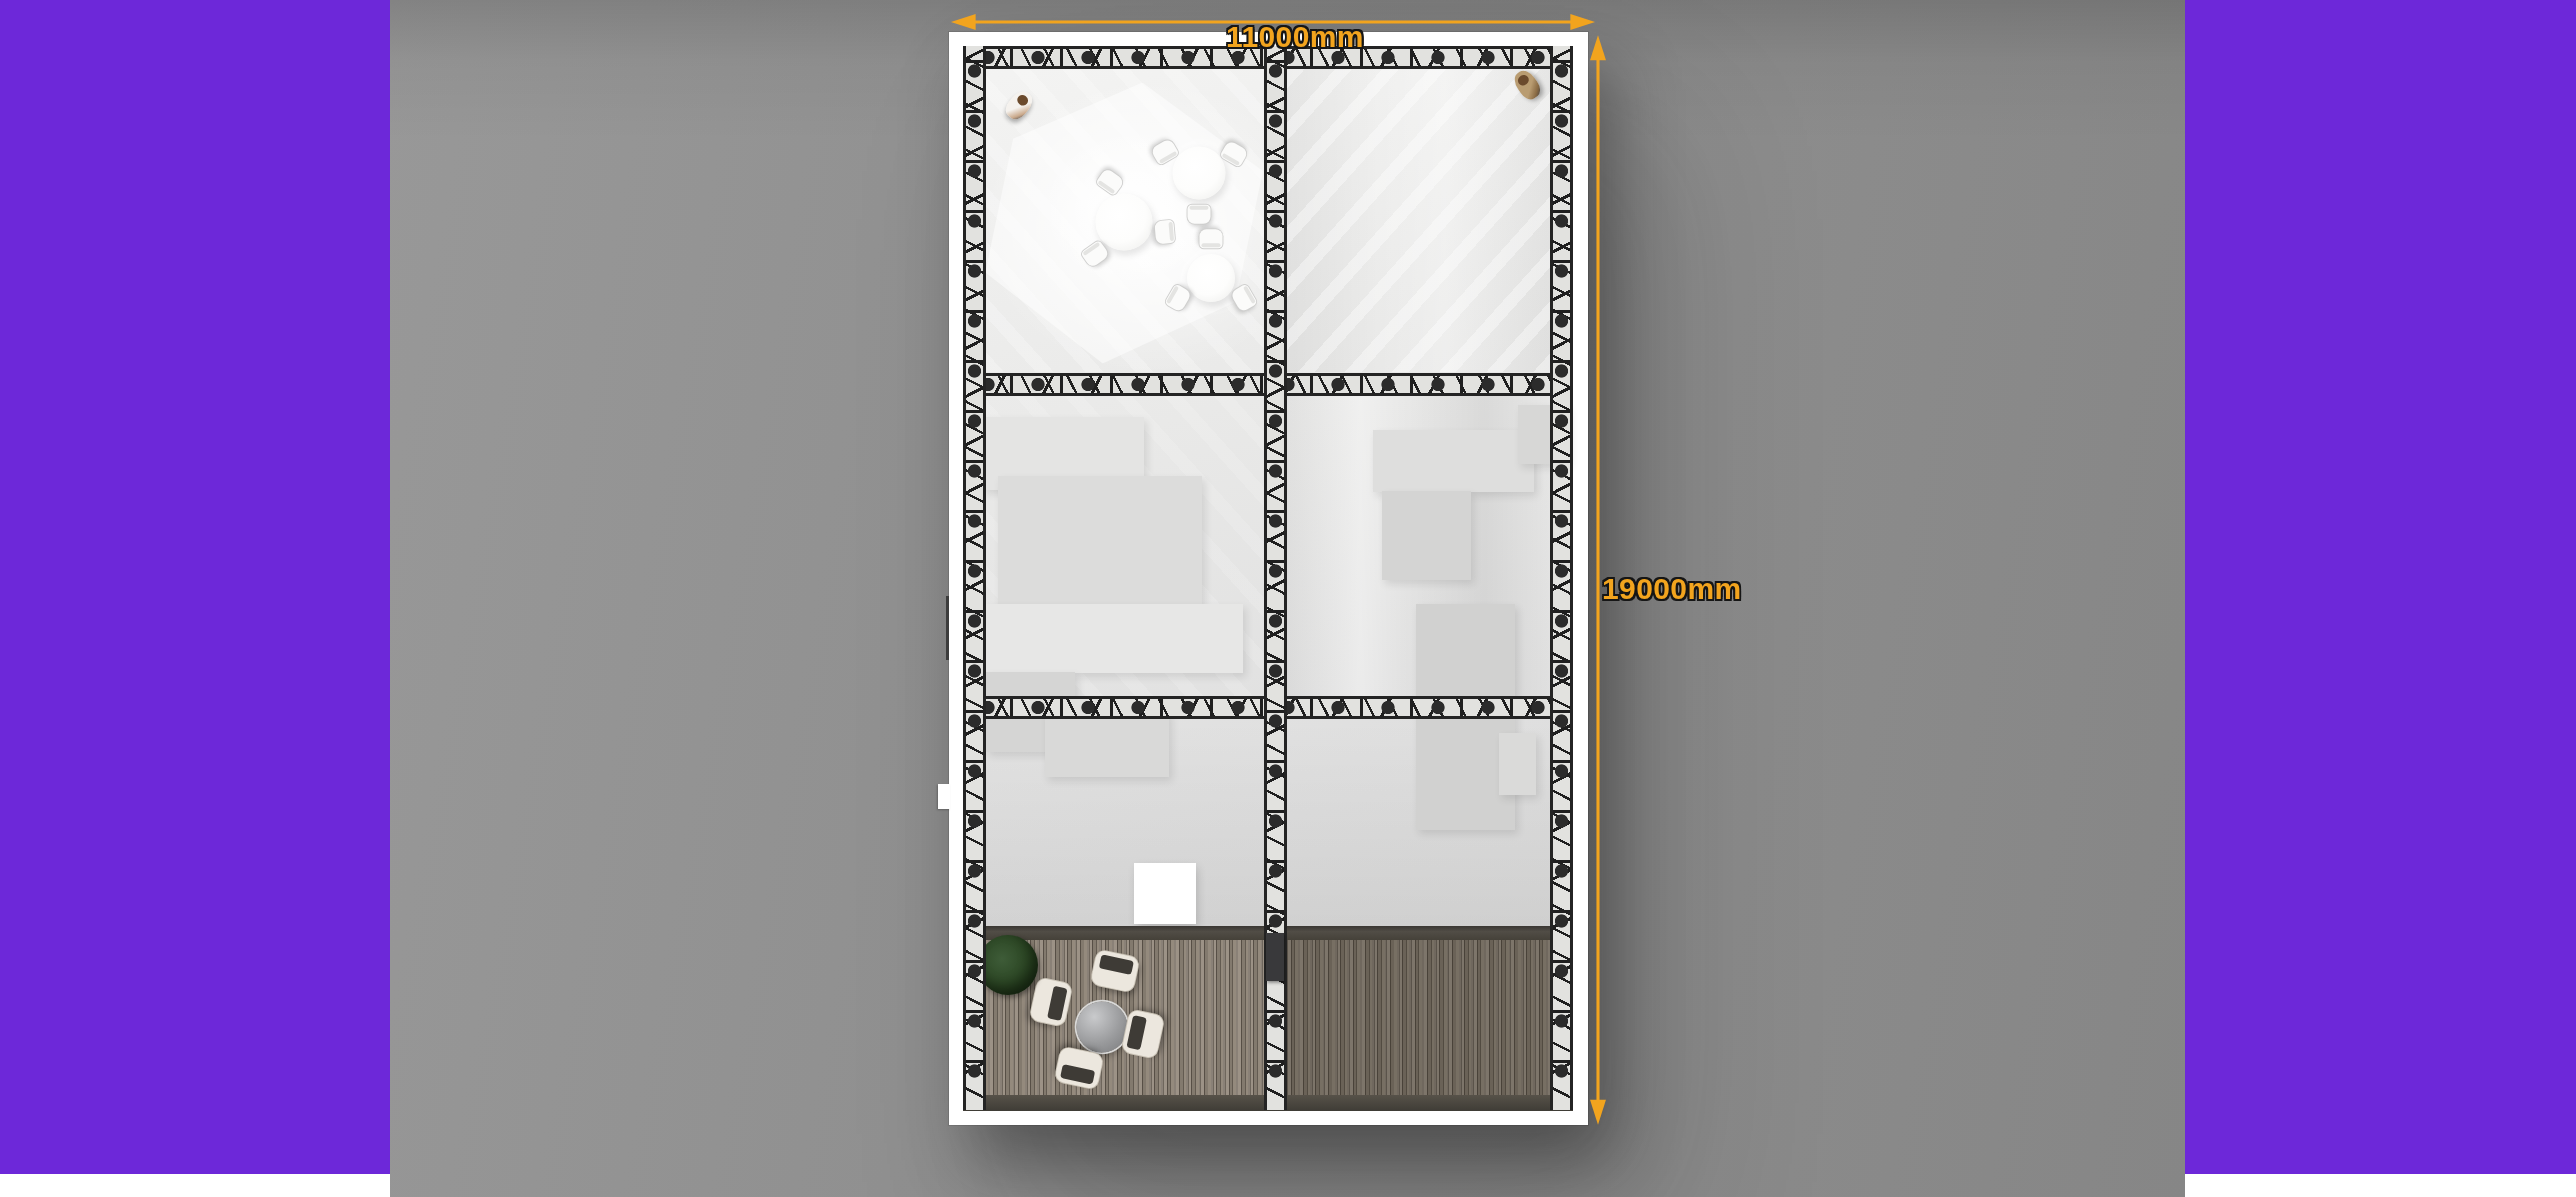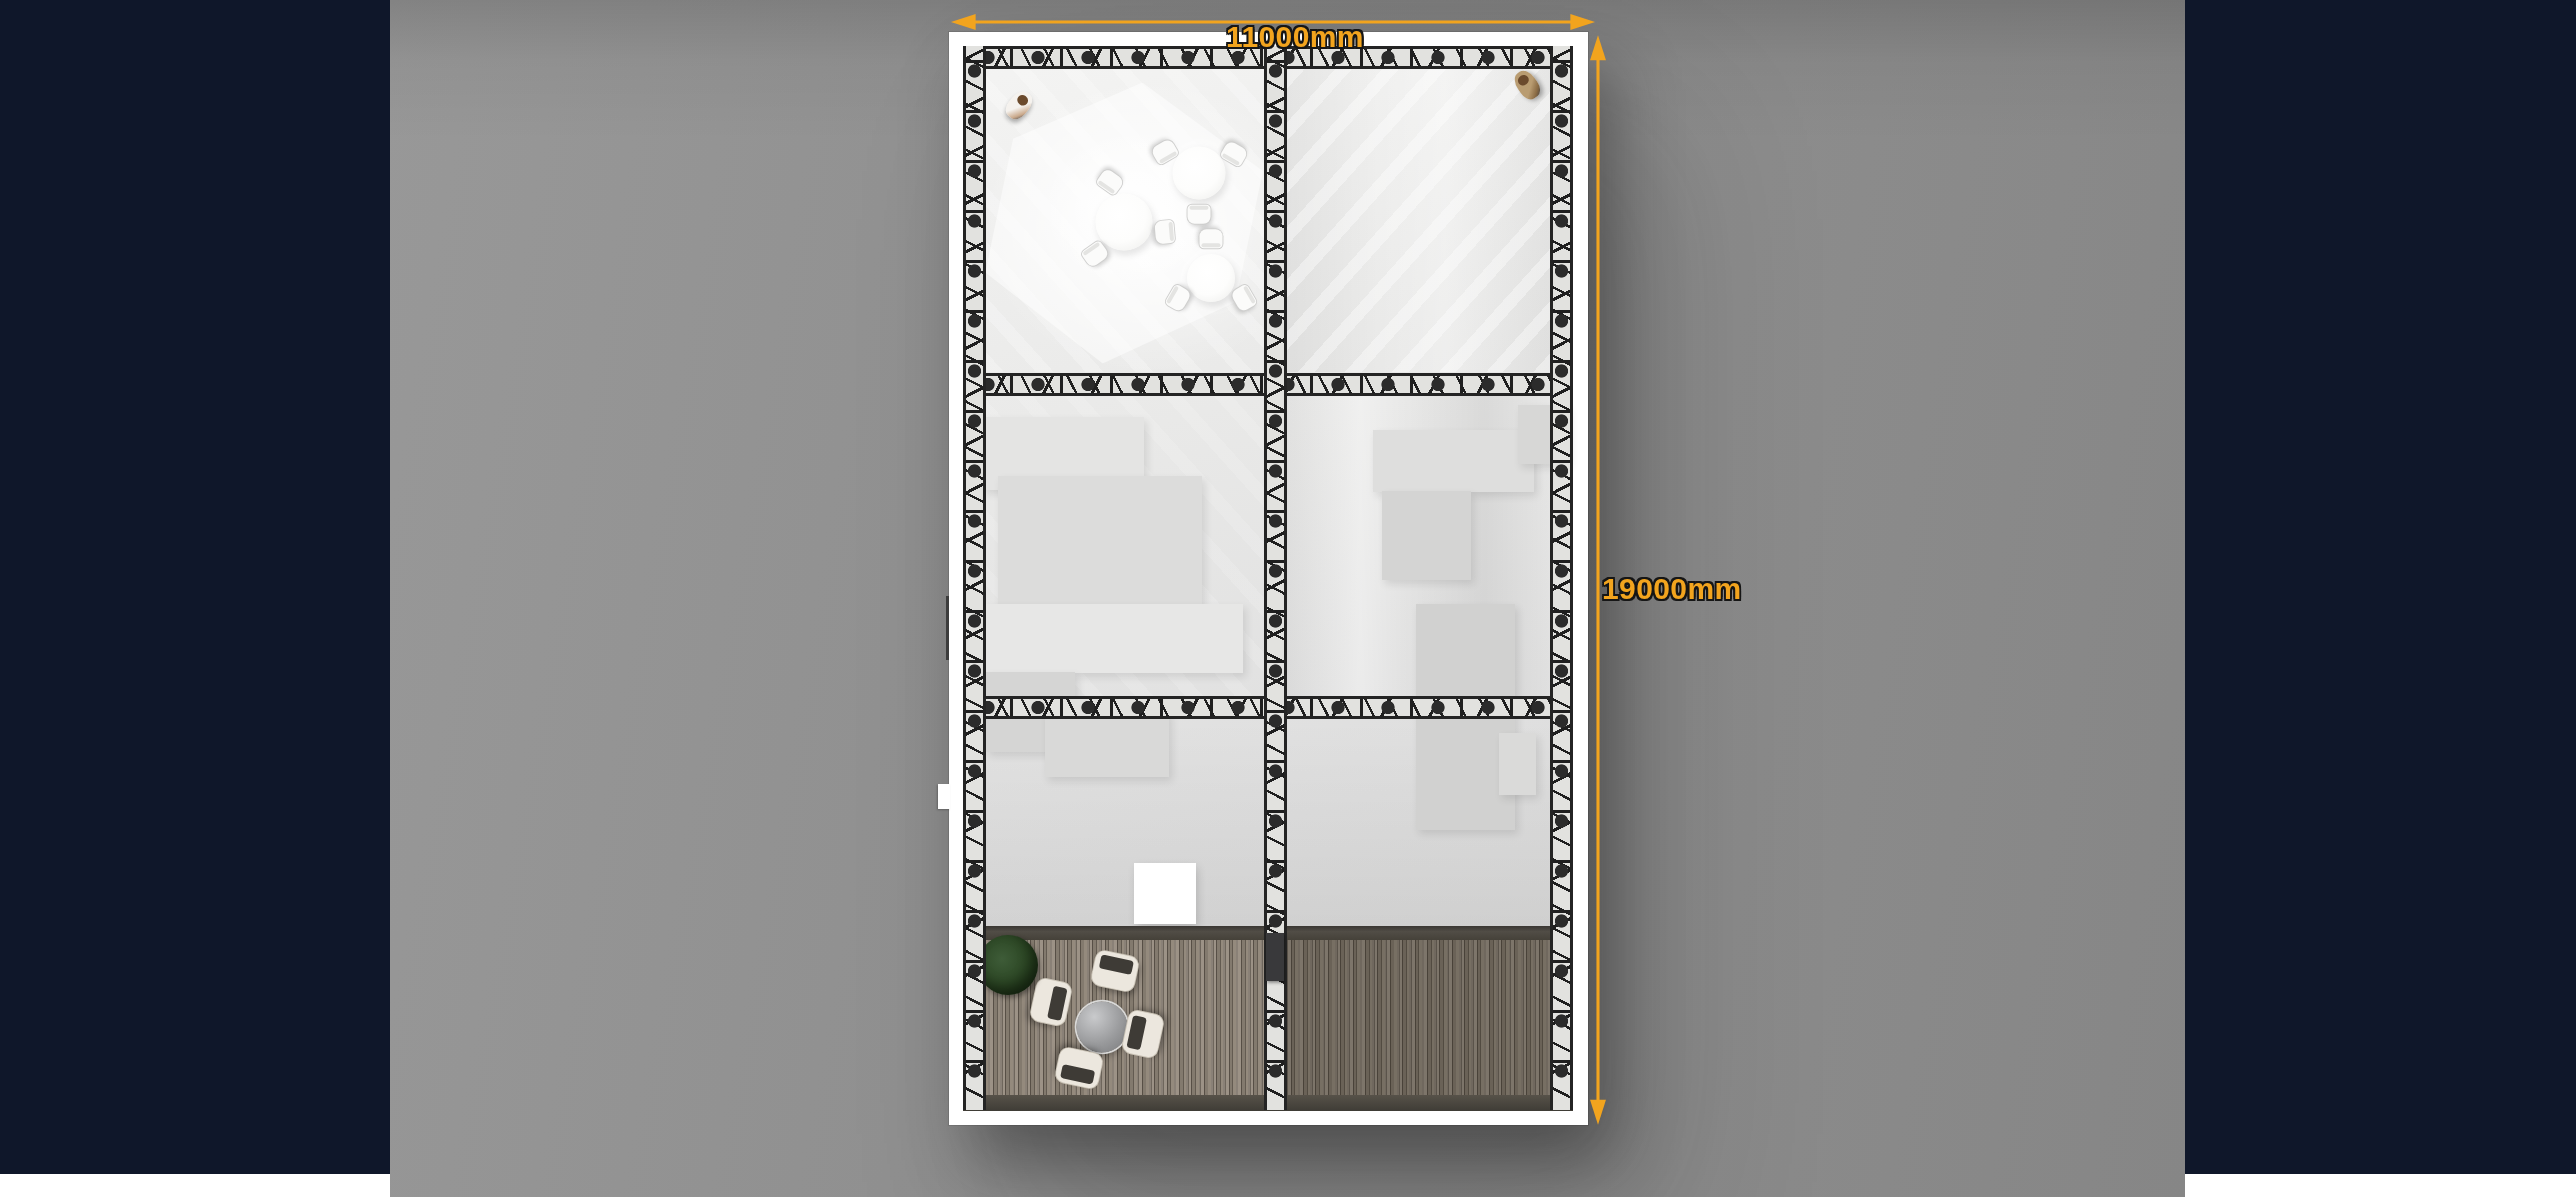--- a/index.html
+++ b/index.html
@@ -1,18 +1,18 @@
 <!DOCTYPE html>
 <html style="font-size:14px"><head>
 <meta charset="utf-8">
 <style>
   html,body{margin:0;padding:0;background:#ffffff;width:2576px;height:1198px;overflow:hidden;
     font-family:"Liberation Sans", sans-serif;}
   .abs{position:absolute;}
-  #page{position:relative;width:2576px;height:1174px;background:#0f172a;}
+  #page{position:relative;width:2576px;height:1174px;background:#6d28d9;}
 
   
   #render-canvas{position:absolute;left:390px;top:0;width:1795px;height:1198px;
     background-image:
       linear-gradient(180deg, rgba(0,0,0,0.14) 0px, rgba(0,0,0,0.04) 62px, rgba(0,0,0,0) 142px),
       linear-gradient(100deg, #989898 0%, #909090 35%, #8c8c8c 70%, #868686 100%);
     background-color:#8e8e8e;}
 
   
   #booth{position:absolute;left:559px;top:32px;width:639px;height:1093px;background:#ffffff;

